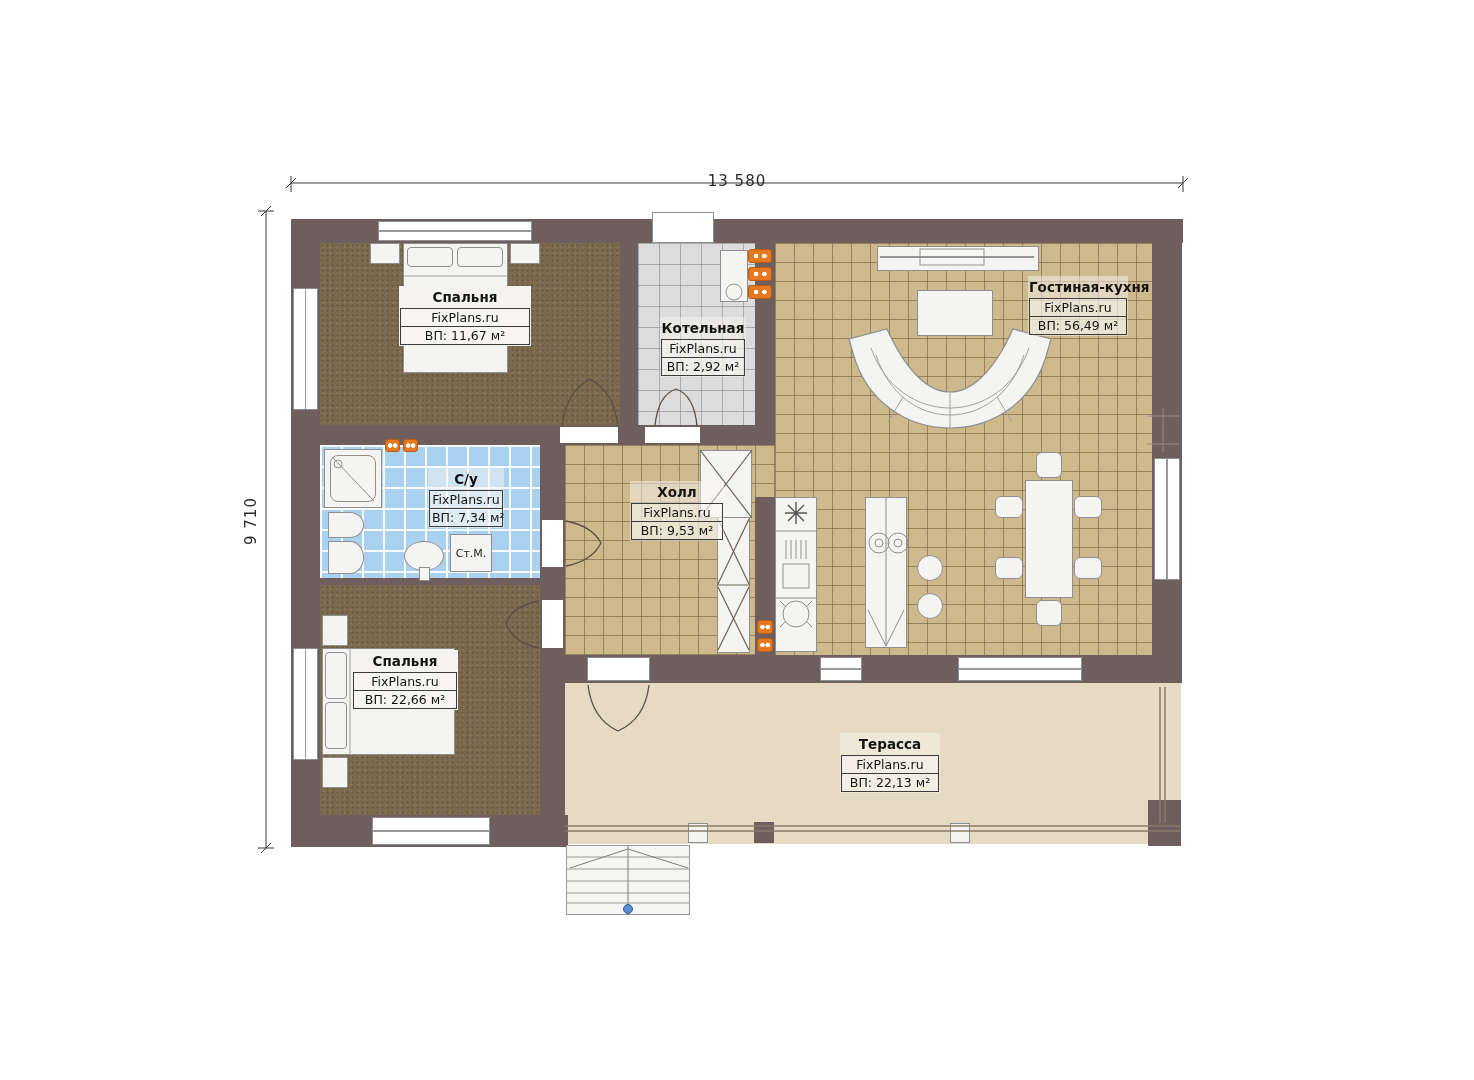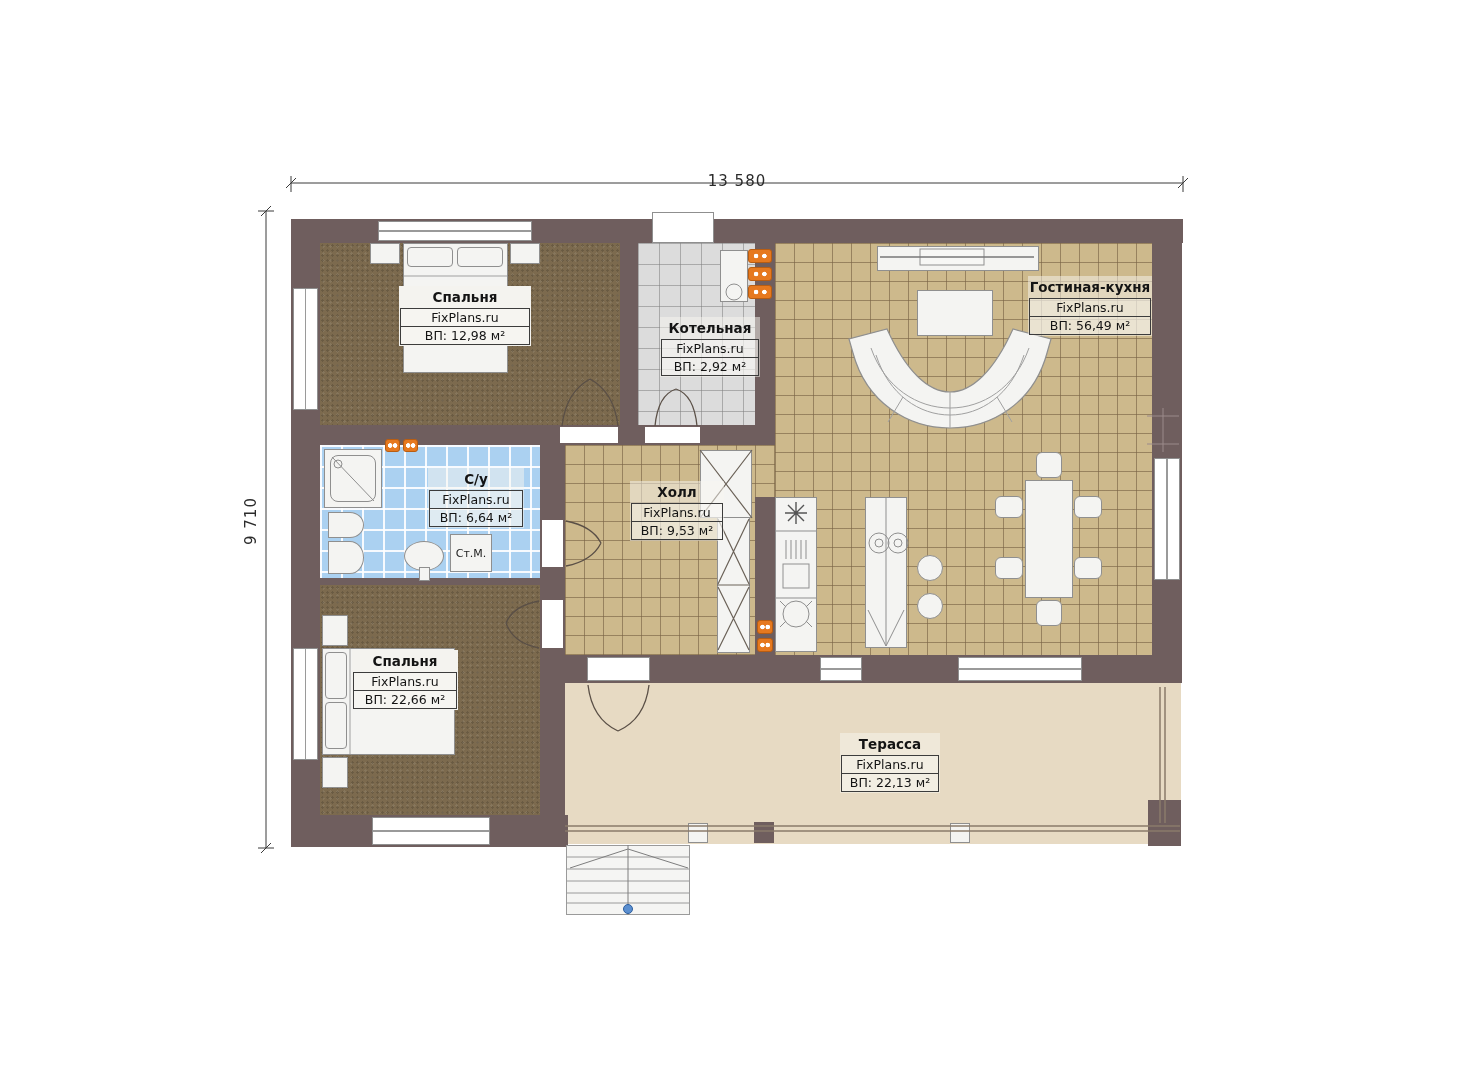--- a/index.html
+++ b/index.html
@@ -210,36 +210,36 @@
       <path d="M291,176 L291,192 M1183,176 L1183,192"></path>
       <path d="M266,211 L266,848"></path>
       <path d="M261,216 L271,206 M261,853 L271,843"></path>
       <path d="M258,211 L274,211 M258,848 L274,848"></path>
     </g>
   </svg>
 
   <div class="card solidcard" style="left:399px;top:286px;width:132px;z-index:60">
     <div class="nm">Спальня</div>
     <div class="rw">FixPlans.ru</div>
-    <div class="rw">ВП: 12,98 м²</div>
-  </div>
-  <div class="card" style="left:660px;top:317px;width:100px;z-index:60">
+    <div class="rw">ВП: 11,67 м²</div>
+  </div>
+  <div class="card" style="left:660px;top:317px;width:86px;z-index:60">
     <div class="nm">Котельная</div>
     <div class="rw">FixPlans.ru</div>
     <div class="rw">ВП: 2,92 м²</div>
   </div>
-  <div class="card" style="left:1028px;top:276px;width:124px;z-index:60">
+  <div class="card" style="left:1028px;top:276px;width:100px;z-index:60">
     <div class="nm">Гостиная-кухня</div>
     <div class="rw">FixPlans.ru</div>
     <div class="rw">ВП: 56,49 м²</div>
   </div>
-  <div class="card" style="left:428px;top:468px;width:96px;z-index:60">
+  <div class="card" style="left:428px;top:468px;width:76px;z-index:60">
     <div class="nm">С/у</div>
     <div class="rw">FixPlans.ru</div>
-    <div class="rw">ВП: 6,64 м²</div>
+    <div class="rw">ВП: 7,34 м²</div>
   </div>
   <div class="card" style="left:630px;top:481px;width:94px;z-index:60">
     <div class="nm">Холл</div>
     <div class="rw">FixPlans.ru</div>
     <div class="rw">ВП: 9,53 м²</div>
   </div>
   <div class="card solidcard" style="left:352px;top:650px;width:106px;z-index:60">
     <div class="nm">Спальня</div>
     <div class="rw">FixPlans.ru</div>
     <div class="rw">ВП: 22,66 м²</div>

